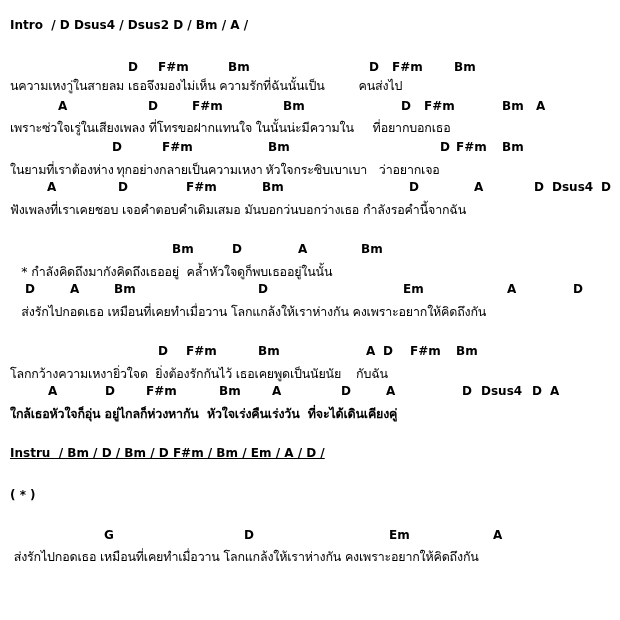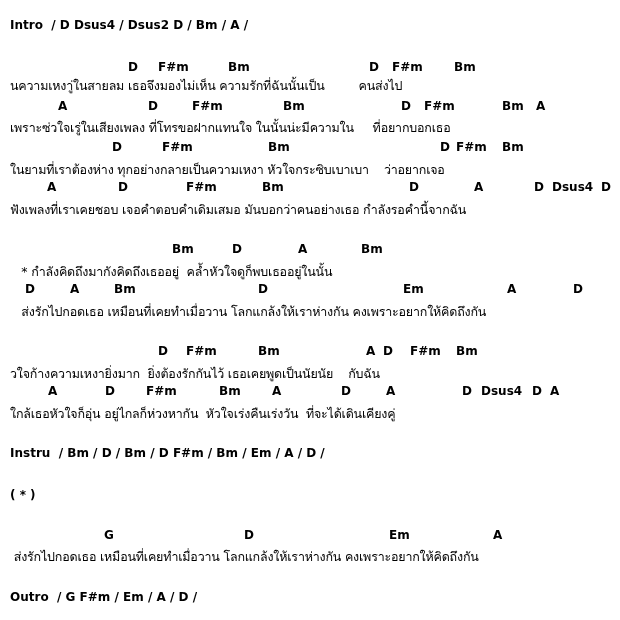--- a/index.html
+++ b/index.html
@@ -53,46 +53,45 @@
   <div class="line section" style="top:18px;">Intro  / D Dsus4 / Dsus2 D / Bm / A /</div>
 
   <div>
     <div class="line" style="top:60px;left:0;width:620px;height:16px;"><span class="chord" style="left: 128px; top: 0px;">D</span><span class="chord" style="left: 158px; top: 0px;">F#m</span><span class="chord" style="left: 228px; top: 0px;">Bm</span><span class="chord" style="left: 369px; top: 0px;">D</span><span class="chord" style="left: 392px; top: 0px;">F#m</span><span class="chord" style="left: 454px; top: 0px;">Bm</span></div>
     <div class="line lyric" style="top:76px;">นความเหงาู่ในสายลม เธอจึงมองไม่เห็น ความรักที่ฉันนั้นเป็น         คนส่งไป</div>
 
     <div class="line" style="top:99px;left:0;width:620px;height:16px;"><span class="chord" style="left: 58px; top: 0px;">A</span><span class="chord" style="left: 148px; top: 0px;">D</span><span class="chord" style="left: 192px; top: 0px;">F#m</span><span class="chord" style="left: 283px; top: 0px;">Bm</span><span class="chord" style="left: 401px; top: 0px;">D</span><span class="chord" style="left: 424px; top: 0px;">F#m</span><span class="chord" style="left: 502px; top: 0px;">Bm</span><span class="chord" style="left: 536px; top: 0px;">A</span></div>
     <div class="line lyric" style="top:118px;">เพราะซ่วใจเรู่ในเสียงเพลง ที่โทรขอฝากแทนใจ ในนั้นน่ะมีความใน     ที่อยากบอกเธอ</div>
 
     <div class="line" style="top:140px;left:0;width:620px;height:16px;"><span class="chord" style="left: 112px; top: 0px;">D</span><span class="chord" style="left: 162px; top: 0px;">F#m</span><span class="chord" style="left: 268px; top: 0px;">Bm</span><span class="chord" style="left: 440px; top: 0px;">D</span><span class="chord" style="left: 456px; top: 0px;">F#m</span><span class="chord" style="left: 502px; top: 0px;">Bm</span></div>
-    <div class="line lyric" style="top:160px;">ในยามที่เราต้องห่าง ทุกอย่างกลายเป็นความเหงา หัวใจกระซิบเบาเบา    ว่าอยากเจอ</div>
+    <div class="line lyric" style="top:160px;font-family:Liberation Serif, serif;">ในยามที่เราต้องห่าง ทุกอย่างกลายเป็นความเหงา หัวใจกระซิบเบาเบา    ว่าอยากเจอ</div>
 
     <div class="line" style="top:180px;left:0;width:620px;height:16px;"><span class="chord" style="left: 47px; top: 0px;">A</span><span class="chord" style="left: 118px; top: 0px;">D</span><span class="chord" style="left: 186px; top: 0px;">F#m</span><span class="chord" style="left: 262px; top: 0px;">Bm</span><span class="chord" style="left: 409px; top: 0px;">D</span><span class="chord" style="left: 474px; top: 0px;">A</span><span class="chord" style="left: 534px; top: 0px;">D</span><span class="chord" style="left: 552px; top: 0px;">Dsus4</span><span class="chord" style="left: 601px; top: 0px;">D</span></div>
-    <div class="line lyric" style="top:200px;">ฟังเพลงที่เราเคยชอบ เจอคำตอบคำเดิมเสมอ มันบอกว่าคนอย่างเธอ กำลังรอคำนี้จากฉัน</div>
+    <div class="line lyric" style="top:200px;">ฟังเพลงที่เราเคยชอบ เจอคำตอบคำเดิมเสมอ มันบอกว่นบอกว่างเธอ กำลังรอคำนี้จากฉัน</div>
   </div>
 
   <div>
     <div class="line" style="top:242px;left:0;width:620px;height:16px;"><span class="chord" style="left: 172px; top: 0px;">Bm</span><span class="chord" style="left: 232px; top: 0px;">D</span><span class="chord" style="left: 298px; top: 0px;">A</span><span class="chord" style="left: 361px; top: 0px;">Bm</span></div>
     <div class="line lyric" style="top:262px;">   * กำลังคิดถึงมากังคิดถึงเธออยู่  คล้ำหัวใจดูก็พบเธออยู่ในนั้น</div>
 
     <div class="line" style="top:282px;left:0;width:620px;height:16px;"><span class="chord" style="left: 25px; top: 0px;">D</span><span class="chord" style="left: 70px; top: 0px;">A</span><span class="chord" style="left: 114px; top: 0px;">Bm</span><span class="chord" style="left: 258px; top: 0px;">D</span><span class="chord" style="left: 403px; top: 0px;">Em</span><span class="chord" style="left: 507px; top: 0px;">A</span><span class="chord" style="left: 573px; top: 0px;">D</span></div>
     <div class="line lyric" style="top:302px;">   ส่งรักไปกอดเธอ เหมือนที่เคยทำเมื่อวาน โลกแกล้งให้เราห่างกัน คงเพราะอยากให้คิดถึงกัน</div>
   </div>
 
   <div>
     <div class="line" style="top:344px;left:0;width:620px;height:16px;"><span class="chord" style="left: 158px; top: 0px;">D</span><span class="chord" style="left: 186px; top: 0px;">F#m</span><span class="chord" style="left: 258px; top: 0px;">Bm</span><span class="chord" style="left: 366px; top: 0px;">A</span><span class="chord" style="left: 383px; top: 0px;">D</span><span class="chord" style="left: 410px; top: 0px;">F#m</span><span class="chord" style="left: 456px; top: 0px;">Bm</span></div>
-    <div class="line lyric" style="top:364px;">วใจก้างความเหงายิ่งมาก  ยิ่งต้องรักกันไว้ เธอเคยพูดเป็นนัยนัย    กับฉัน</div>
+    <div class="line lyric" style="top:364px;">โลกกว้างความเหงายิ่วใจด  ยิ่งต้องรักกันไว้ เธอเคยพูดเป็นนัยนัย    กับฉัน</div>
 
     <div class="line" style="top:384px;left:0;width:620px;height:16px;"><span class="chord" style="left: 48px; top: 0px;">A</span><span class="chord" style="left: 105px; top: 0px;">D</span><span class="chord" style="left: 146px; top: 0px;">F#m</span><span class="chord" style="left: 219px; top: 0px;">Bm</span><span class="chord" style="left: 272px; top: 0px;">A</span><span class="chord" style="left: 341px; top: 0px;">D</span><span class="chord" style="left: 386px; top: 0px;">A</span><span class="chord" style="left: 462px; top: 0px;">D</span><span class="chord" style="left: 481px; top: 0px;">Dsus4</span><span class="chord" style="left: 532px; top: 0px;">D</span><span class="chord" style="left: 550px; top: 0px;">A</span></div>
-    <div class="line lyric" style="top:404px;">ใกล้เธอหัวใจก็อุ่น อยู่ไกลก็ห่วงหากัน  หัวใจเร่งคืนเร่งวัน  ที่จะได้เดินเคียงคู่</div>
+    <div class="line lyric" style="top:404px;font-weight:bold;">ใกล้เธอหัวใจก็อุ่น อยู่ไกลก็ห่วงหากัน  หัวใจเร่งคืนเร่งวัน  ที่จะได้เดินเคียงคู่</div>
   </div>
 
-  <div class="line section" style="top:446px;">Instru  / Bm / D / Bm / D F#m / Bm / Em / A / D /</div>
+  <div class="line section" style="top:446px;text-decoration:underline;">Instru  / Bm / D / Bm / D F#m / Bm / Em / A / D /</div>
 
   <div class="line section" style="top:488px;">( * )</div>
 
   <div>
     <div class="line" style="top:528px;left:0;width:620px;height:16px;"><span class="chord" style="left: 104px; top: 0px;">G</span><span class="chord" style="left: 244px; top: 0px;">D</span><span class="chord" style="left: 389px; top: 0px;">Em</span><span class="chord" style="left: 493px; top: 0px;">A</span></div>
     <div class="line lyric" style="top:547px;"> ส่งรักไปกอดเธอ เหมือนที่เคยทำเมื่อวาน โลกแกล้งให้เราห่างกัน คงเพราะอยากให้คิดถึงกัน</div>
   </div>
 
-  <div class="line section" style="top:590px;">Outro  / G F#m / Em / A / D /</div>
 
 </div>
 
 </body></html>

